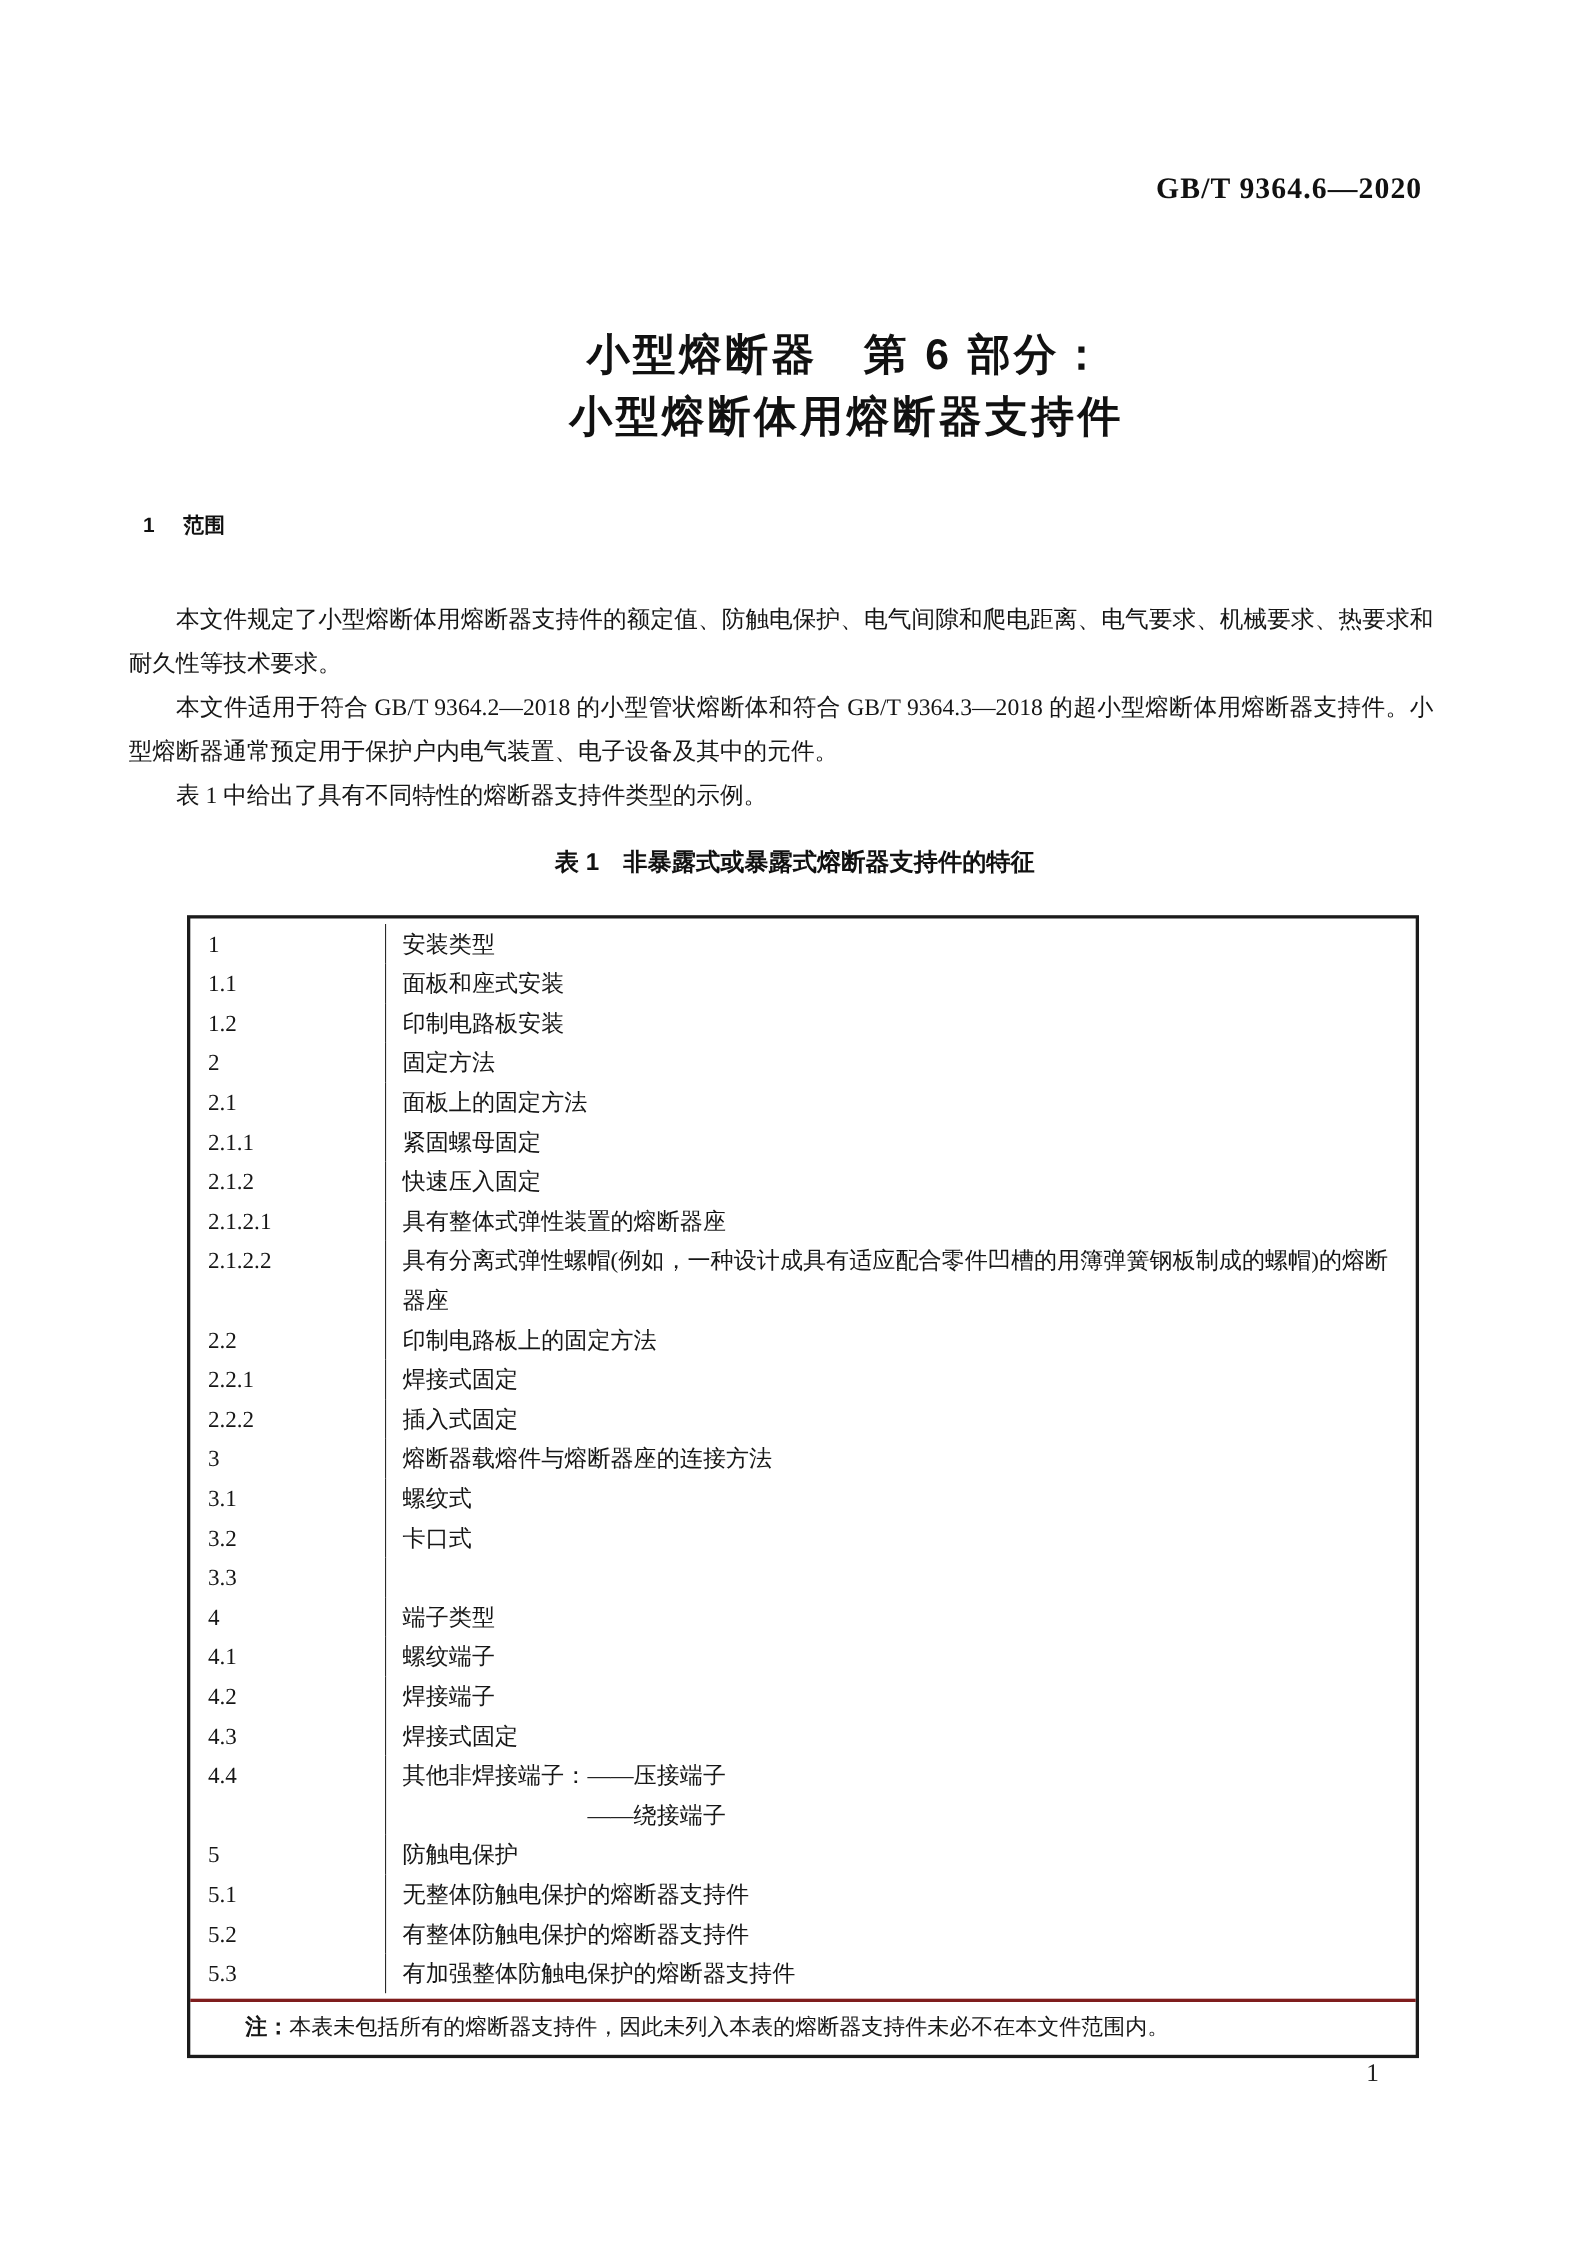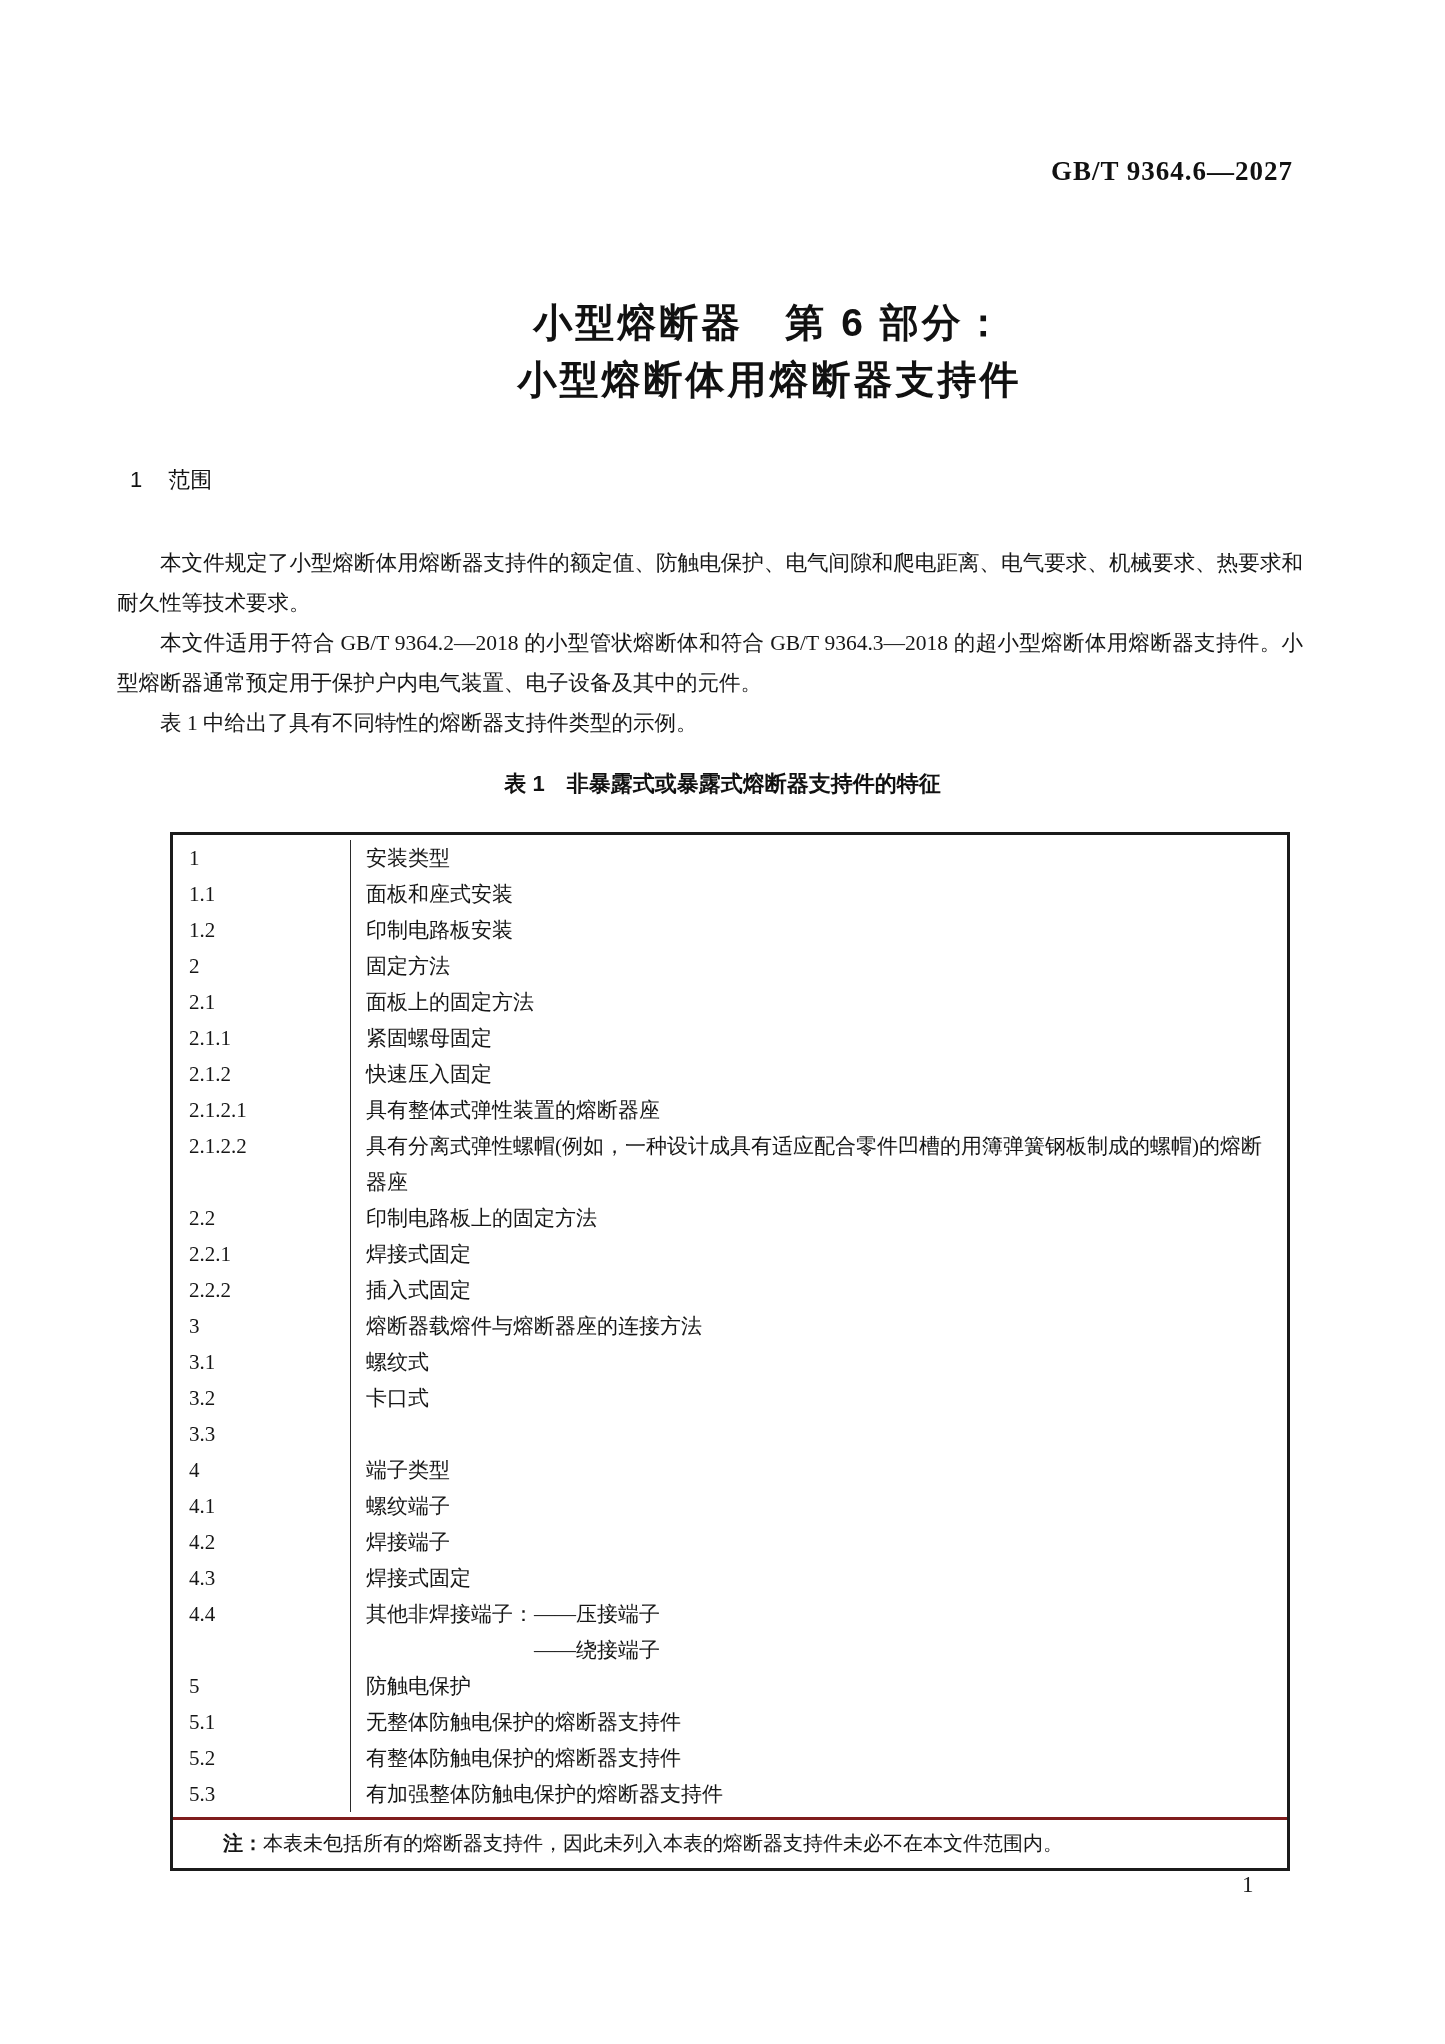--- a/index.html
+++ b/index.html
@@ -35,22 +35,22 @@
     line-height: 57px;
     color: #111;
     letter-spacing: 3px;
     margin-left: 47px;
   }
   .section-heading {
     position: absolute;
     top: 465px;
     left: 130px;
     font-family: "Liberation Sans", sans-serif;
-    font-weight: normal;
-    font-size: 22px;
+    font-weight: bold;
+    font-size: 19px;
     color: #111;
   }
   .section-heading .sec-num { margin-right: 26px; }
   .body-text {
     position: absolute;
     top: 543px;
     left: 117px;
     width: 1186px;
   }
   .body-text p {
@@ -113,21 +113,21 @@
     left: 1242px;
     font-size: 23px;
     color: #222;
   }
 </style>
 </head>
 <body>
 
 <div class="page">
 
-  <div class="doc-number">GB/T 9364.6—2027</div>
+  <div class="doc-number">GB/T 9364.6—2020</div>
 
   <div class="doc-title">
     <div>小型熔断器　第 6 部分：</div>
     <div>小型熔断体用熔断器支持件</div>
   </div>
 
   <div class="section-heading">
     <span class="sec-num">1</span><span>范围</span>
   </div>
 

